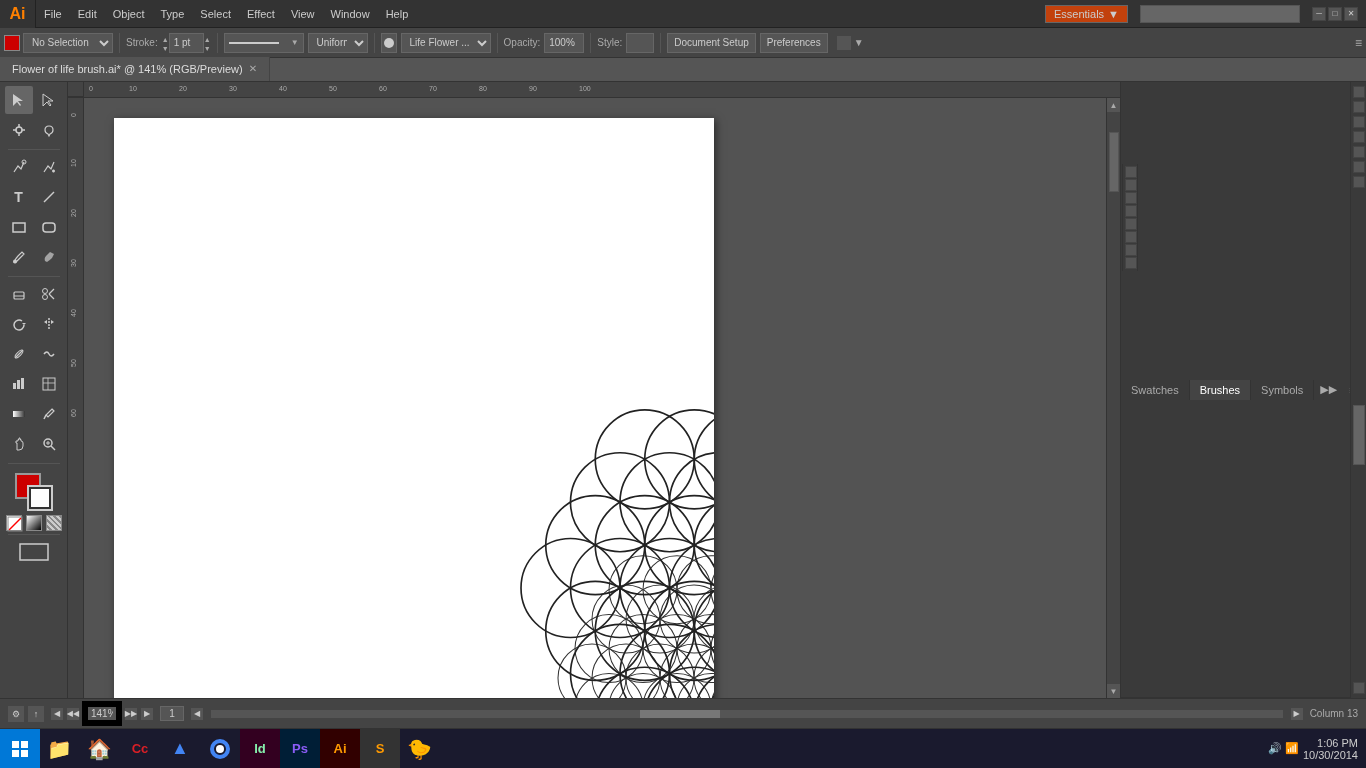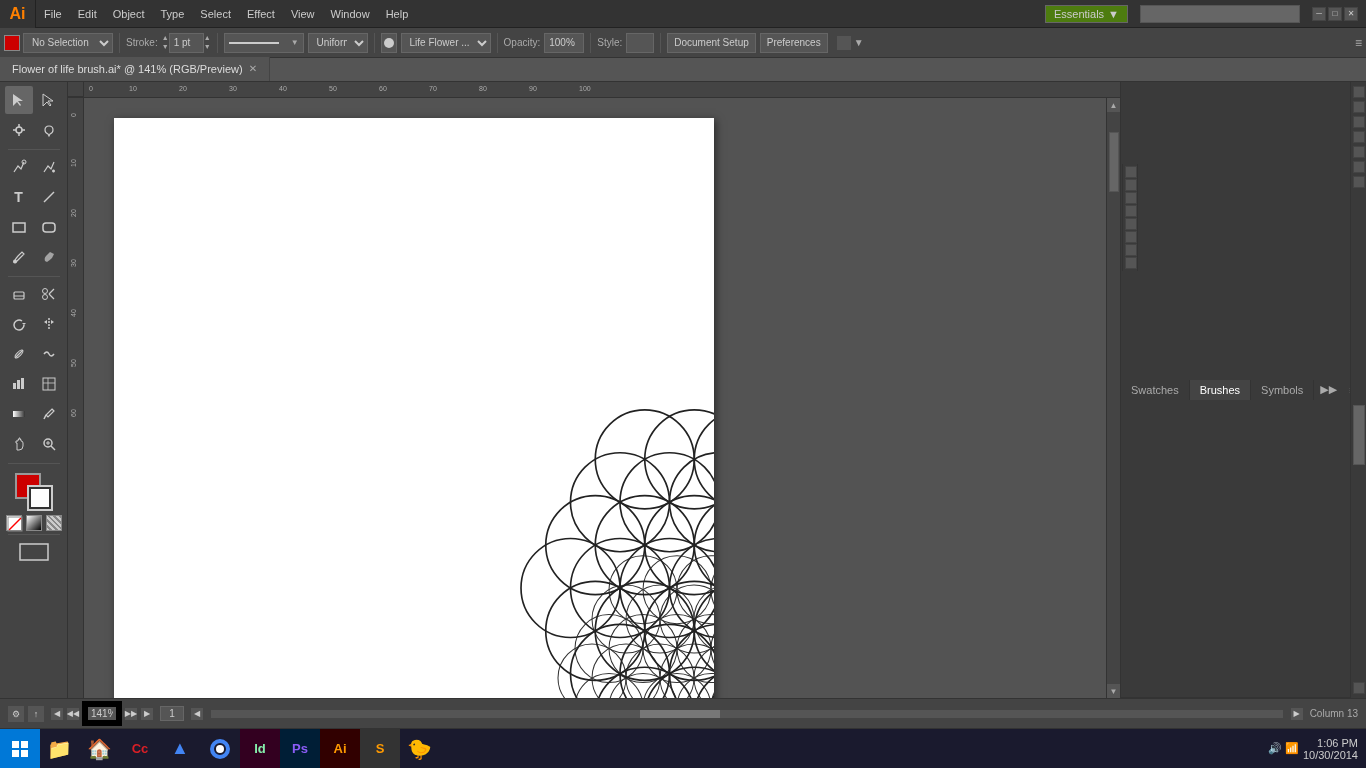--- a/index.html
+++ b/index.html
@@ -13,21 +13,21 @@
     #ai-logo {
       width: 36px; height: 28px; background: #333; display: flex; align-items: center;
       justify-content: center; font-size: 16px; font-weight: bold; color: #ff8000;
       border-right: 1px solid #222;
     }
     .menu-item {
       padding: 0 8px; height: 28px; line-height: 28px; color: #ccc; cursor: pointer;
       font-size: 11px;
     }
     #essentials-btn {
-      margin-left: auto; background: #4d7c0f; border: 1px solid #666; padding: 2px 8px;
+      margin-left: auto; background: #c2410c; border: 1px solid #666; padding: 2px 8px;
       color: #ccc; cursor: pointer; font-size: 11px; display: flex; align-items: center; gap: 4px;
       margin-right: 8px;
       justify-content: center;
     }
     #search-box {
       background: #666; border: 1px solid #555; color: #ccc; padding: 2px 6px;
       font-size: 11px; width: 160px; margin-right: 8px;
     }
     .window-controls { display: flex; gap: 2px; margin-right: 4px; }
     .win-btn { width: 14px; height: 14px; background: #555; border: 1px solid #444; cursor: pointer; font-size: 8px; display: flex; align-items: center; justify-content: center; color: #ccc; }
@@ -192,21 +192,21 @@
 
   <div style="display:flex;align-items:center;gap:3px;">
     <div style="background:#c00;width:16px;height:16px;border:1px solid #888;cursor:pointer;"></div>
     <select class="opt-dropdown" style="width:90px;">
       <option>No Selection</option>
     </select>
   </div>
   <div class="opt-separator"></div>
 
   <span class="opt-label">Stroke:</span>
-  <div style="display:flex;align-items:flex-start;">
+  <div style="display:flex;align-items:flex-end;">
     <div class="arrow-up-down">
       <span>▲</span>
         <span>▼</span>
     </div>
     <input type="text" class="opt-input" style="width: 35px;" value="1 pt">
     <div class="arrow-up-down" style="cursor:pointer;">
       <span>▲</span>
         <span>▼</span>
     </div>
   </div>

